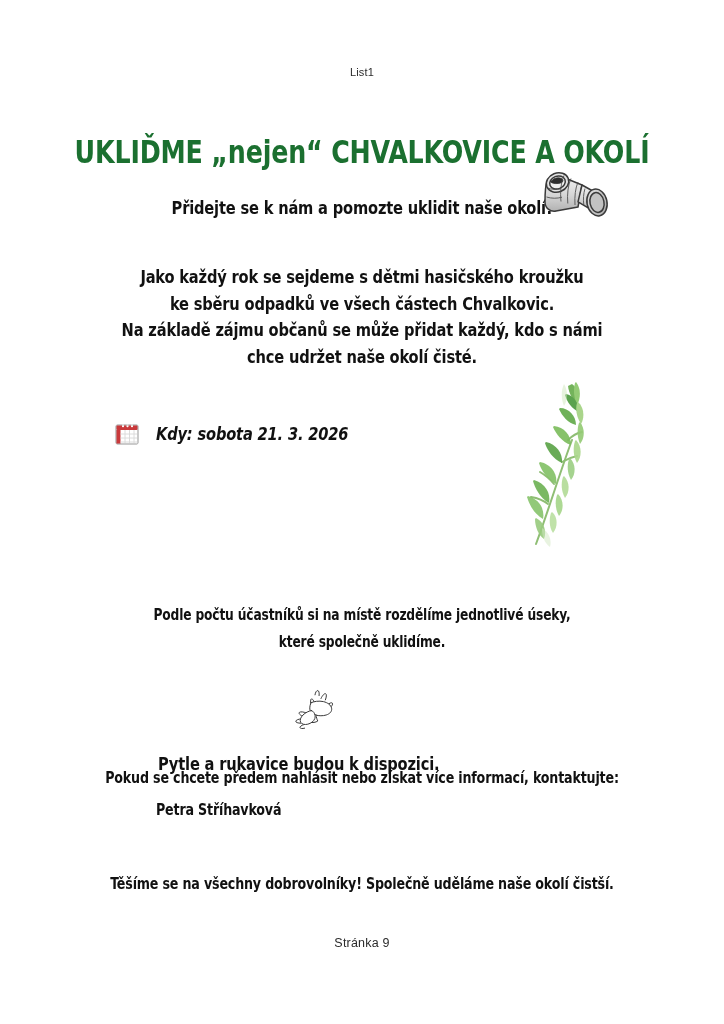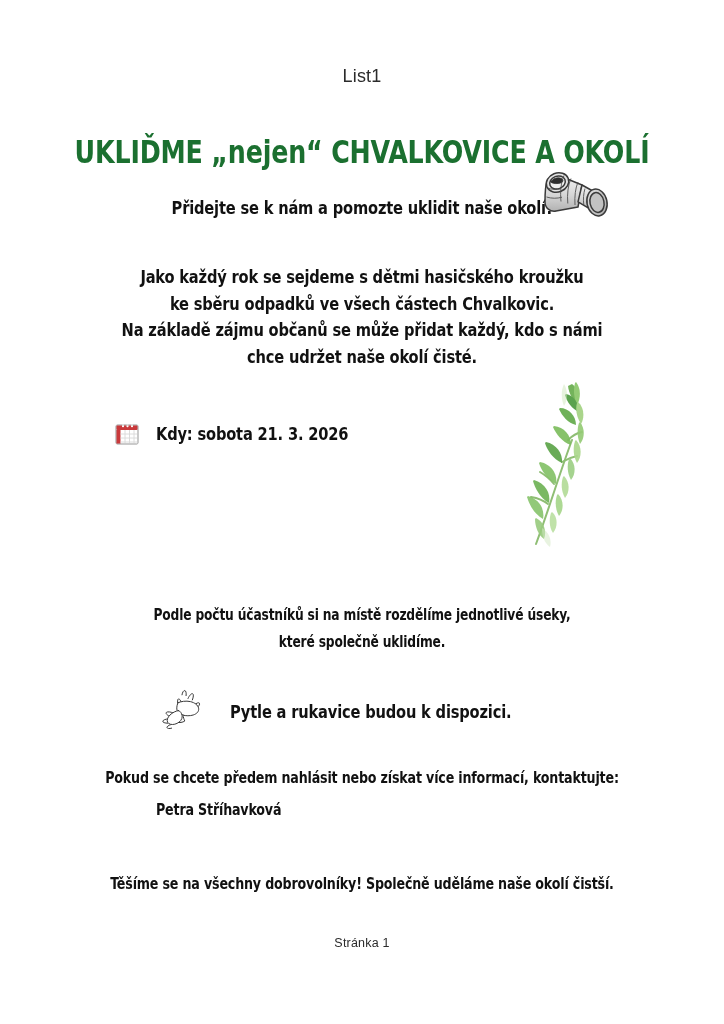--- a/index.html
+++ b/index.html
@@ -24,21 +24,21 @@
   }
 
   
   .sheet-header {
     position: absolute;
     top: 66px;
     left: 0;
     width: 100%;
     text-align: center;
     font-family: "Liberation Sans", sans-serif;
-    font-size: 18px;
+    font-size: 11px;
     color: #2b2b2b;
     letter-spacing: 0.2px;
   }
   .sheet-footer {
     position: absolute;
     top: 936px;
     left: 0;
     width: 100%;
     text-align: center;
     font-family: "Liberation Sans", sans-serif;
@@ -94,20 +94,21 @@
     color: #111111;
   }
   .intro .ln { display: block; white-space: nowrap; }
 
   
   .details {
     position: absolute;
     top: 406px;
     left: 112px;
     width: 470px;
+    font-style: italic;
   }
   .detail-row {
     display: flex;
     align-items: center;
     height: 56px;
     gap: 14px;
   }
   .detail-row .icon-slot {
     width: 30px;
     height: 34px;
@@ -138,20 +139,21 @@
   .midpara .ln { display: block; white-space: nowrap; }
 
   
   .gloves-row {
     position: absolute;
     top: 690px;
     left: 158px;
     display: flex;
     align-items: center;
     gap: 18px;
+    flex-direction: column;
   }
   .gloves-row .gl-text {
     font-size: 18.5px;
     line-height: 24px;
     color: #111111;
     white-space: nowrap;
     transform-origin: left center;
   }
 
   
@@ -362,15 +364,15 @@
         <path d="M46 134c6 5 6 15 1 21 -4-6-4-14-2-20z" fill="#bbe0a2"></path>
         <path d="M30 140c8 4 11 13 8 21 -6-4-9-13-9-20z" fill="#9acb7f"></path>
       </g>
       <g opacity="0.5">
         <path d="M58 6c4 6 4 16 0 22 -3-7-3-16 0-22z" fill="#cfe7bd"></path>
         <path d="M36 150c7 4 10 12 8 19 -6-4-8-12-8-18z" fill="#d2e8c2"></path>
       </g>
     </svg>
   </div>
 
-  <div class="sheet-footer">Stránka 1</div>
+  <div class="sheet-footer">Stránka 9</div>
 
 </div>
 
 </body></html>

